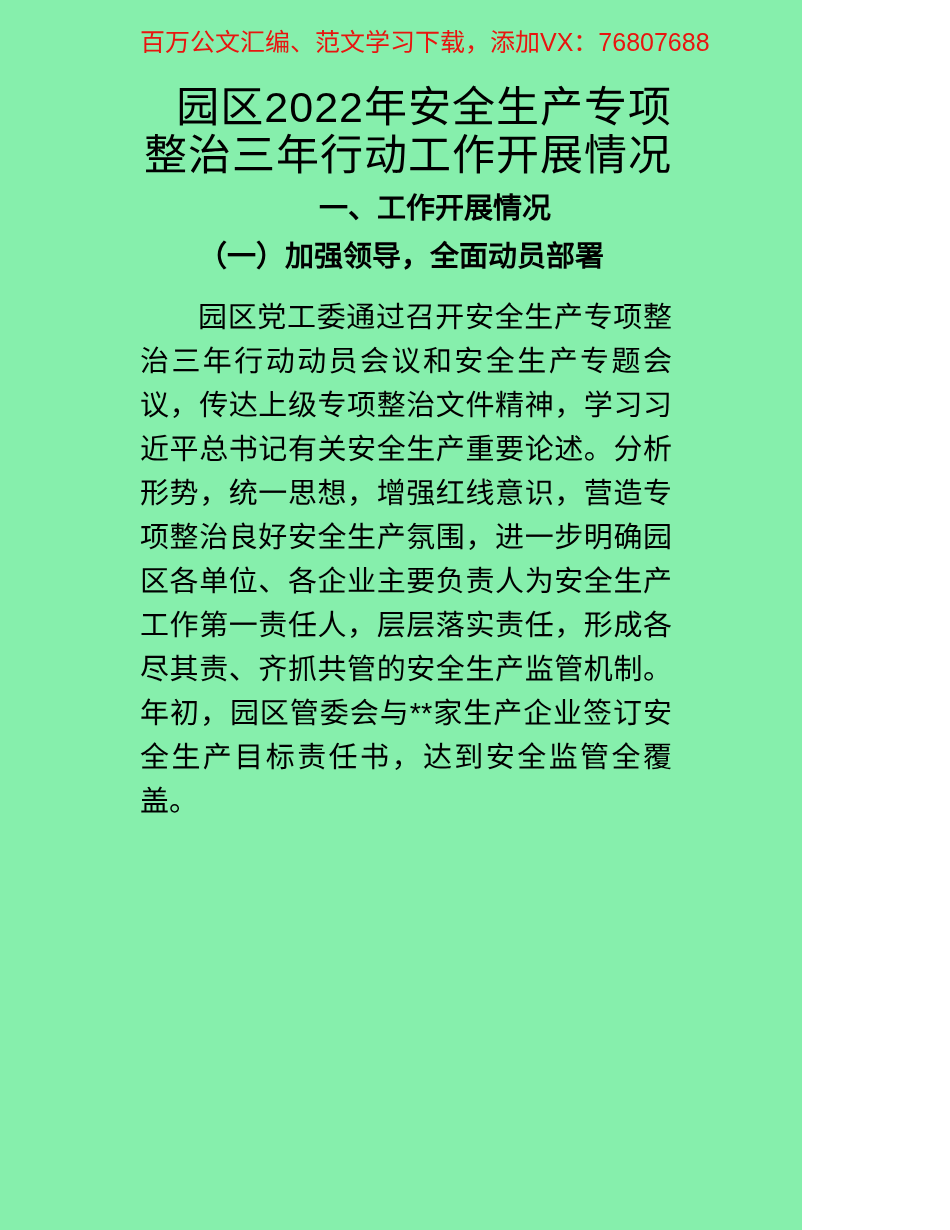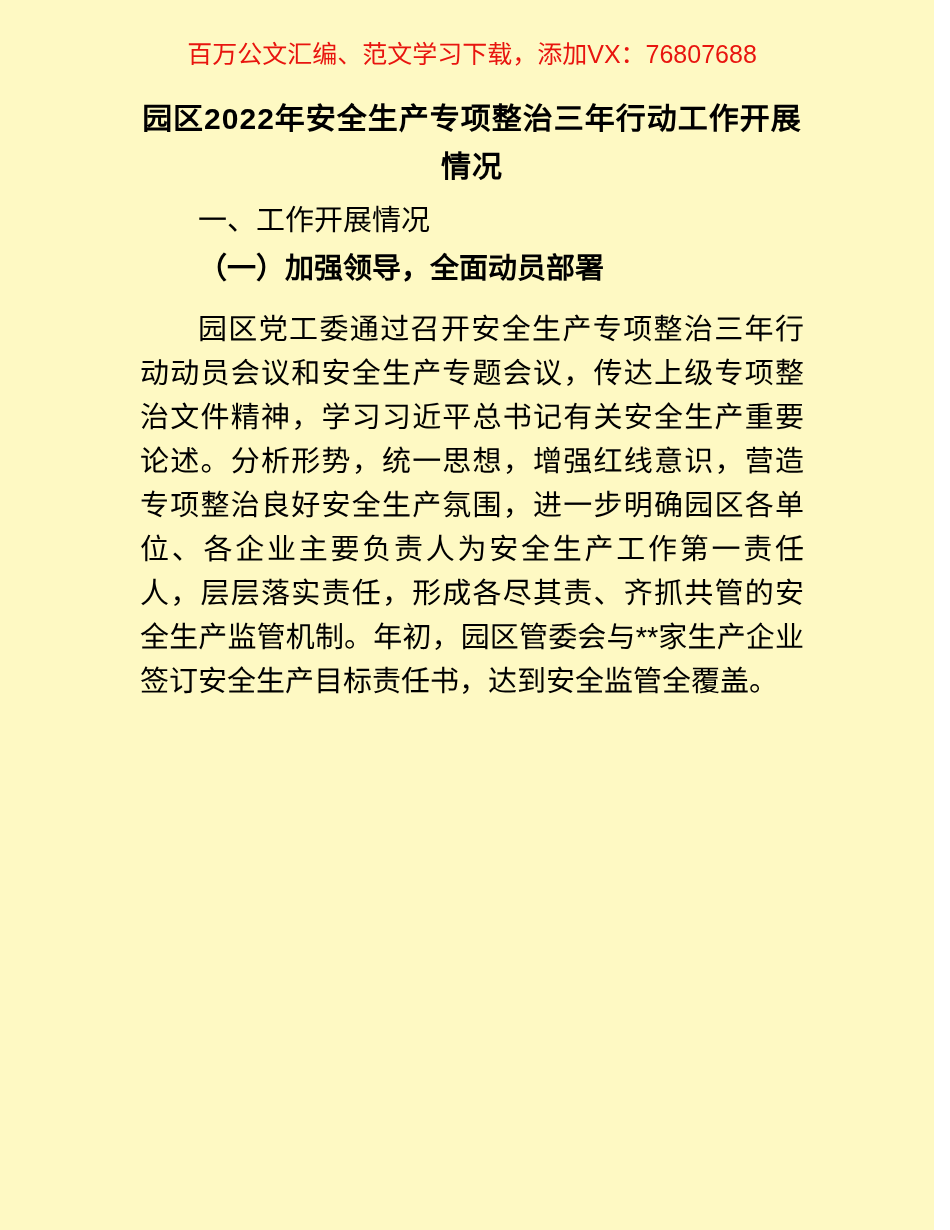--- a/index.html
+++ b/index.html
@@ -3,59 +3,60 @@
 <meta charset="utf-8">
 <style>
   html, body {
     margin: 0;
     padding: 0;
     background: #ffffff;
     font-family: "Liberation Sans", "DejaVu Sans", sans-serif;
   }
   .page {
     position: relative;
-    width: 934px;
+    width: 802px;
     height: 1230px;
-    background: #fef9c3;
+    background: #86efac;
     box-sizing: border-box;
-    padding: 38px 130px 0 140px;
+    padding: 26px 130px 0 140px;
     color: #000000;
     overflow: hidden;
   }
   .watermark {
     text-align: center;
     color: #e8150f;
     font-size: 25px;
     line-height: 33px;
     font-weight: 400;
     white-space: nowrap;
   }
   .doc-title {
-    font-size: 30px;
+    font-size: 43px;
     line-height: 48px;
-    font-weight: 700;
-    text-align: center;
+    font-weight: 400;
+    text-align: right;
     margin: 24px 0 0 0;
     letter-spacing: 1px;
   }
   .body-para {
     font-size: 29px;
     line-height: 44px;
     text-align: justify;
     text-indent: 2em;
     margin: 0;
     word-break: break-all;
   }
   .para-intro   { margin-top: 18px; }
   .section-heading {
     font-size: 29px;
     line-height: 44px;
-    font-weight: 400;
+    font-weight: 700;
     text-indent: 2em;
     margin: 7px 0 0 0;
+    text-align: center;
   }
   .sub-heading {
     font-size: 29px;
     line-height: 44px;
     font-weight: 700;
     text-indent: 2em;
     margin: 4px 0 0 0;
   }
   .para-body2 { margin-top: 17px; }
 </style>

